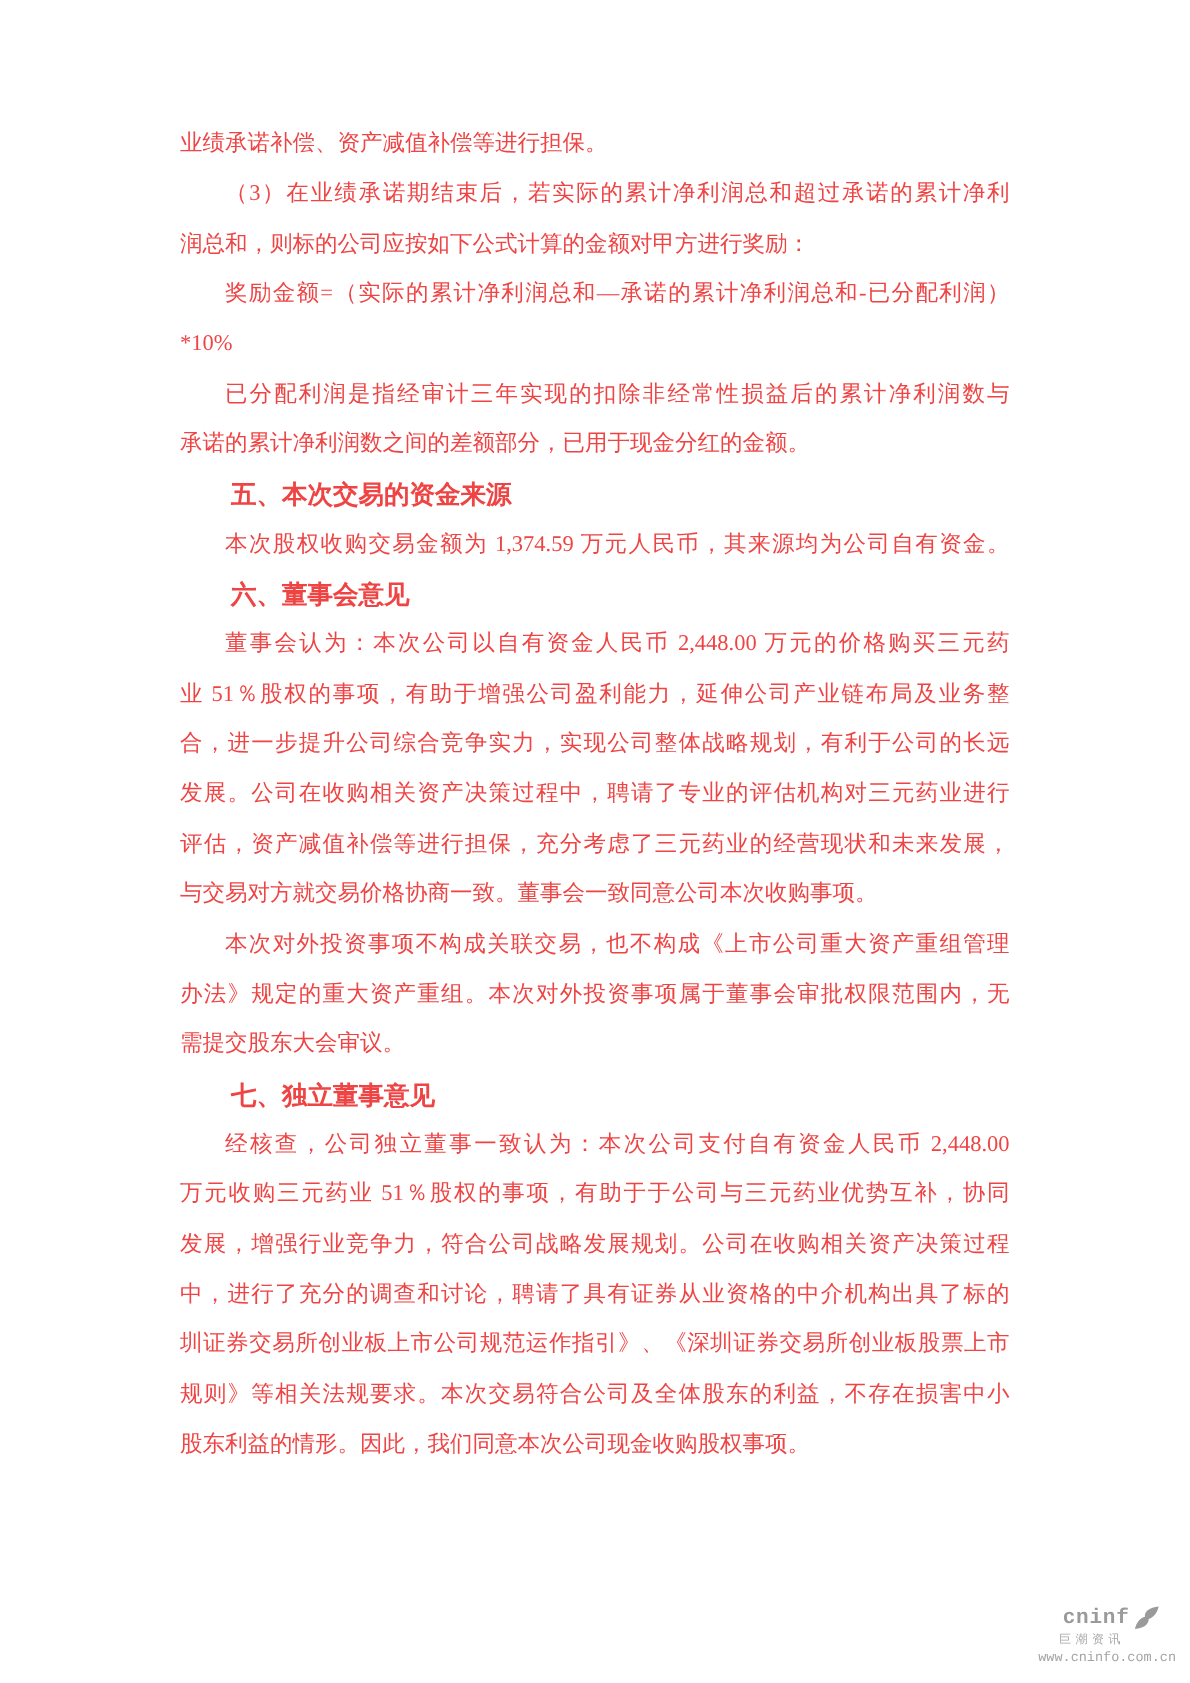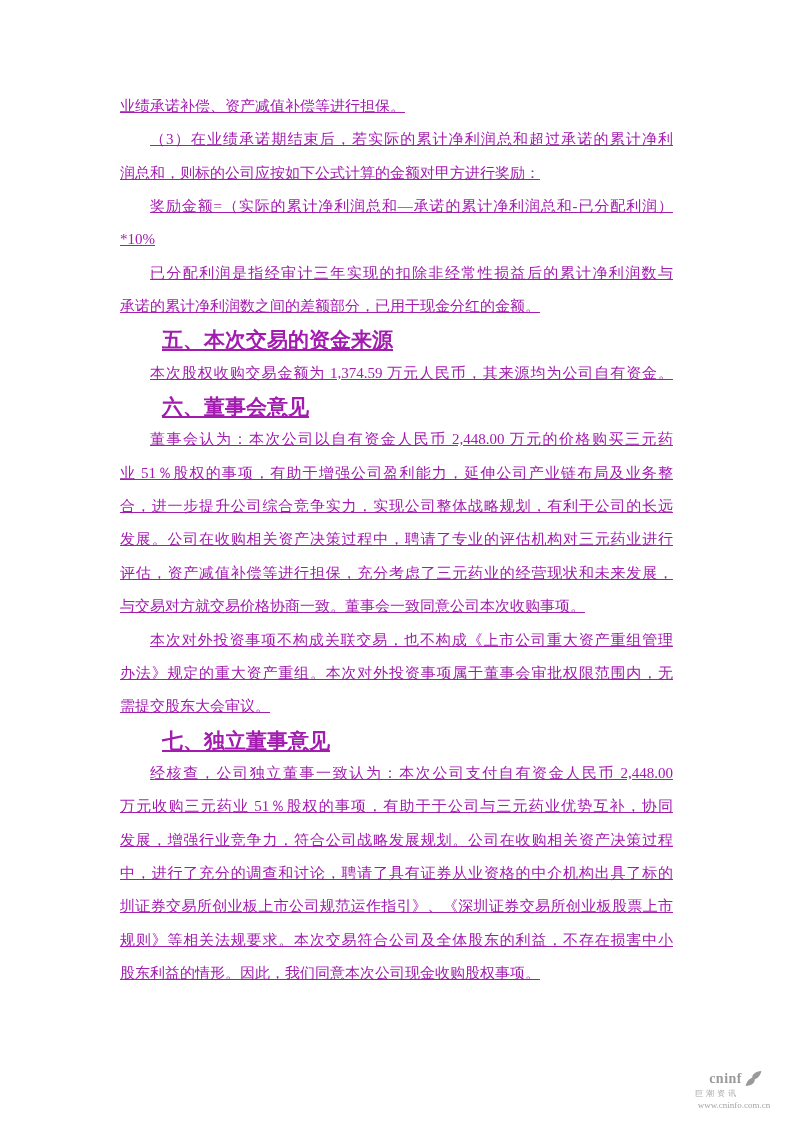--- a/index.html
+++ b/index.html
@@ -15,52 +15,51 @@
     font-family: "Liberation Serif", serif;
   }
   .page {
     position: absolute;
     inset: 0;
     background: #ffffff;
   }
   .doc {
     position: absolute;
     left: 120px;
-    top: 90px;
+    top: 80px;
     width: 553px;
-    color: #a21caf;
+    color: #ef4444;
     font-size: 15px;
-    text-decoration: underline;
   }
   .ln {
     line-height: 33.35px;
     height: 33.35px;
     text-align: justify;
     overflow: hidden;
     white-space: normal;
   }
   .full {
     text-align-last: justify;
   }
   .ind {
     text-indent: 2em;
   }
   .heading {
     font-family: "Liberation Sans", sans-serif;
     font-weight: bold;
-    font-size: 21px;
+    font-size: 17px;
     text-align-last: left;
   }
   .logo {
     position: absolute;
-    right: 18px;
+    right: 7px;
     bottom: 12px;
-    text-align: center;
+    text-align: right;
     color: #9e9e9e;
-    font-family: Liberation Serif, serif;
+    font-family: Liberation Mono, monospace;
     line-height: 1;
   }
   .logo-row1 {
     display: flex;
     align-items: center;
     justify-content: flex-end;
     padding-right: 12px;
   }
   .logo-brand {
     font-weight: bold;

